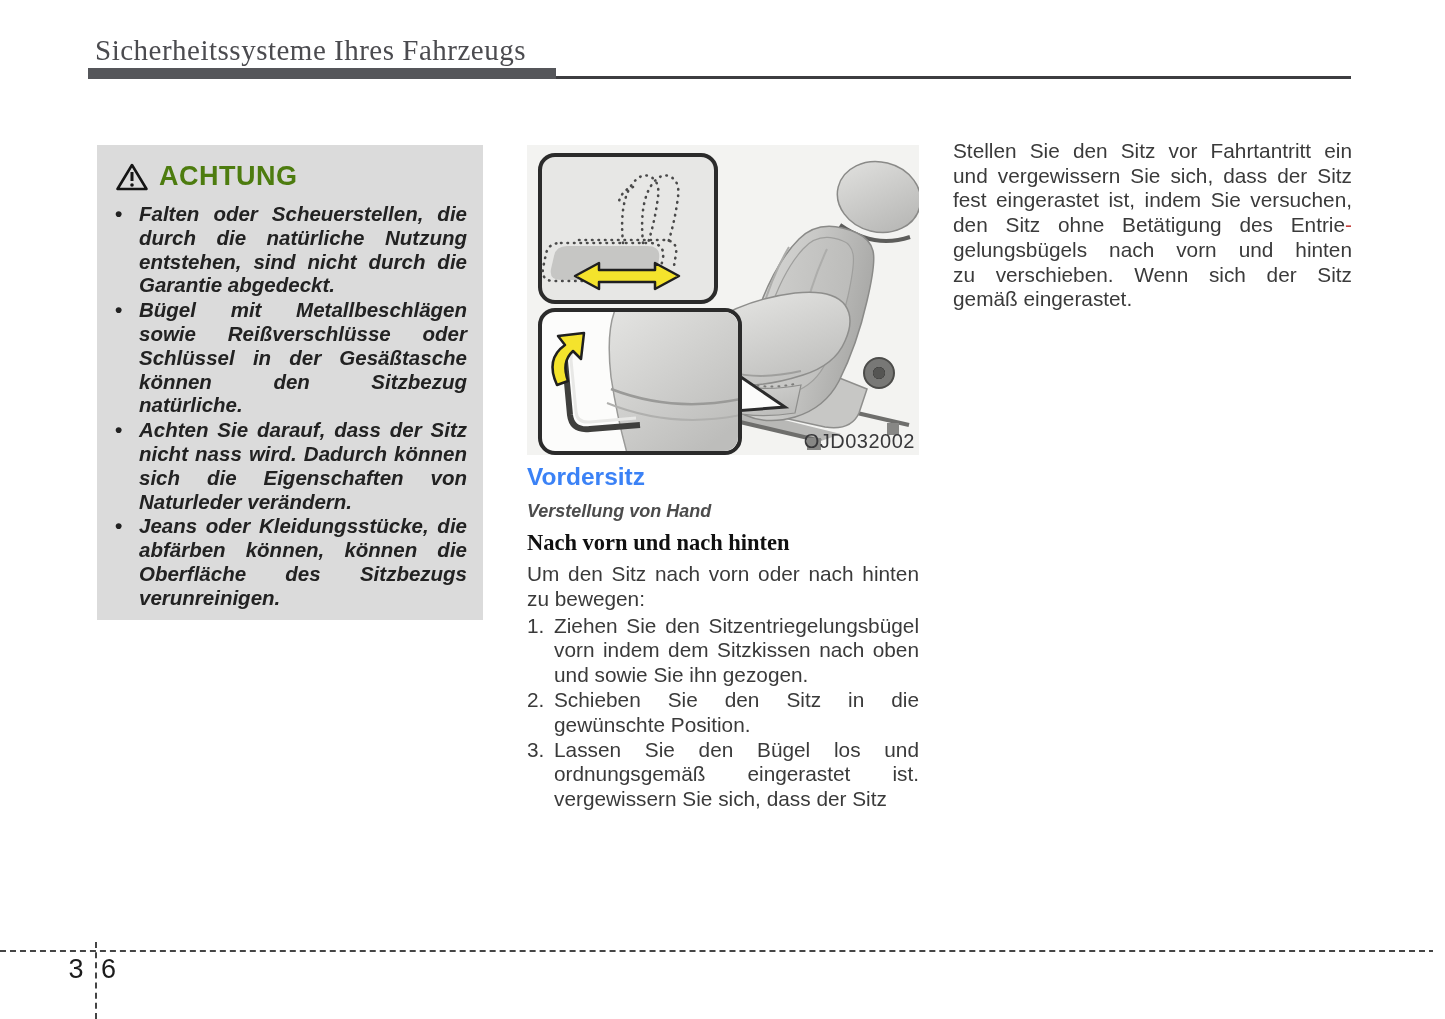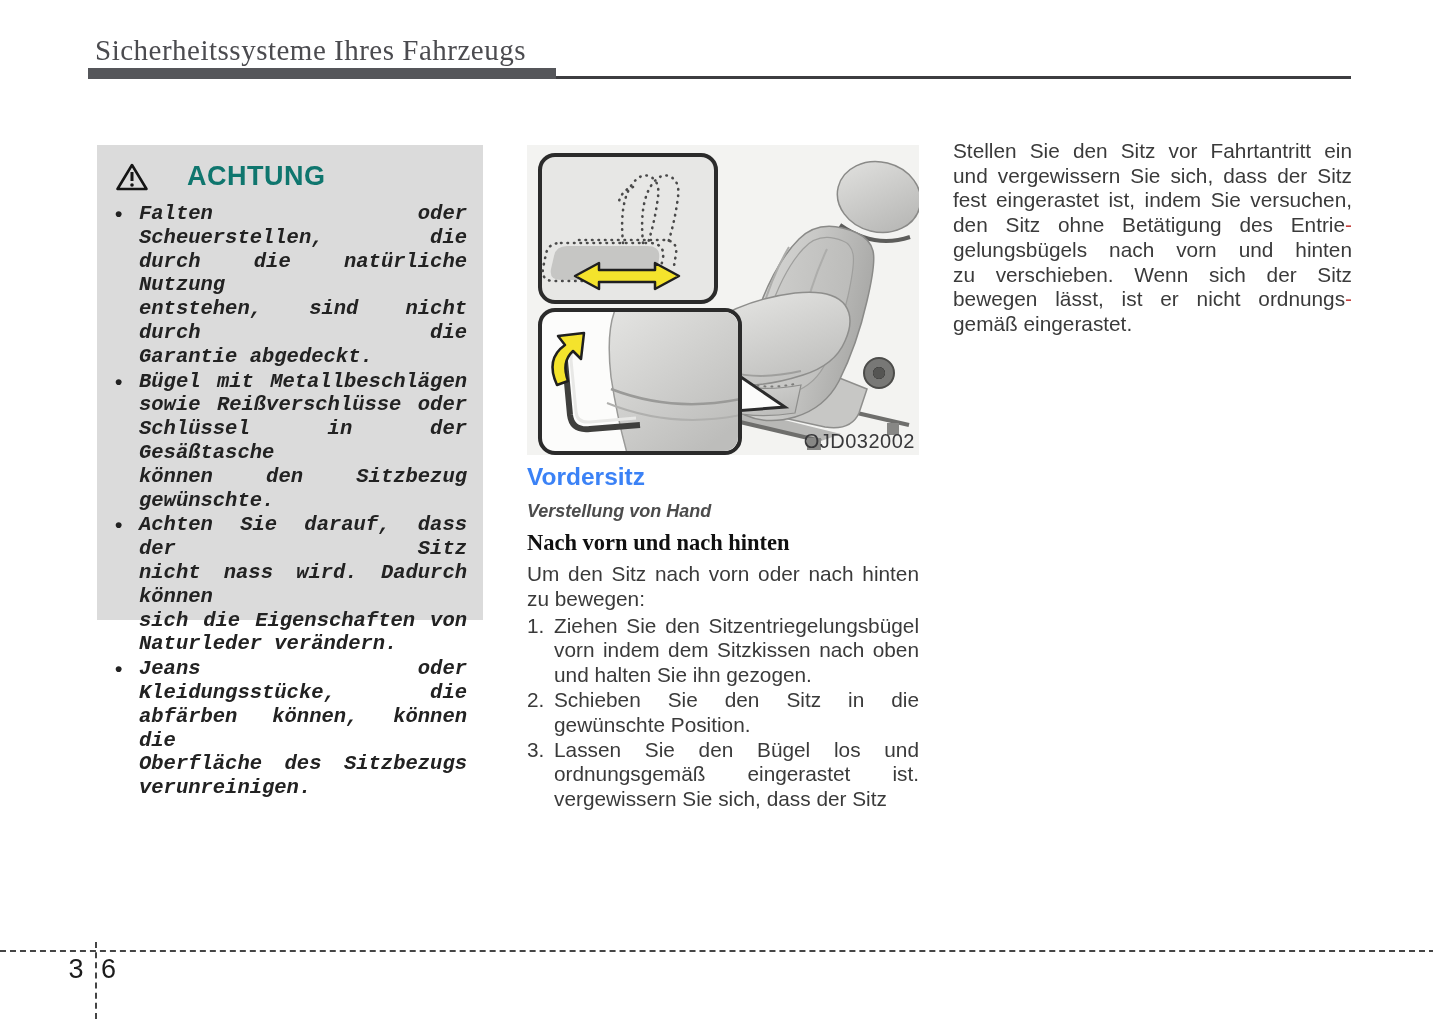--- a/index.html
+++ b/index.html
@@ -9,29 +9,29 @@
   
   .hdr-title{position:absolute;left:95px;top:34px;font-family:"Liberation Serif",serif;
              font-size:29px;color:#4b4b4f;letter-spacing:.5px;}
   .hdr-bar{position:absolute;left:88px;top:68px;width:468px;height:11px;background:#55565a;}
   .hdr-line{position:absolute;left:556px;top:76px;width:795px;height:3px;background:#3d3d40;}
 
   
   .warnbox{position:absolute;left:97px;top:145px;width:386px;height:475px;background:#dbdbdb;
            box-sizing:border-box;padding:14px 16px 0 16px;}
   .warn-titlerow{display:flex;align-items:center;gap:10px;margin:2px 0 10px 2px;}
-  .warn-title{font-size:27px;font-weight:bold;color:#0f766e;letter-spacing:.5px;margin-left:28px;}
+  .warn-title{font-size:27px;font-weight:bold;color:#4d7c0f;letter-spacing:.5px;}
   .warn-tri{width:34px;height:30px;display:block;}
   .warn-list{margin:0;padding:0;list-style:none;}
   .warn-item{display:flex;margin:0 0 1px 0;}
   .warn-item .marker{width:24px;min-width:24px;font-size:21px;font-weight:bold;color:#222;
                      padding-left:2px;line-height:23.8px;}
   .warn-item .lines{flex:1;}
   .warn-item .lines>div{font-size:20.5px;font-weight:bold;font-style:italic;color:#222;
-                        line-height:23.8px;text-align:justify;text-align-last:justify;font-family:Liberation Mono, monospace;}
+                        line-height:23.8px;text-align:justify;text-align-last:justify;}
   .warn-item .lines>div:last-child{text-align-last:left;}
 
   
   .figure{position:absolute;left:527px;top:145px;width:392px;height:310px;background:#f3f3f1;}
   .figure svg{display:block;}
   .fig-caption{position:absolute;right:4px;bottom:2px;font-size:20px;color:#38383a;letter-spacing:.5px;text-align:center;}
 
   
   .midcol{position:absolute;left:527px;top:463px;width:392px;}
   .h-vordersitz{font-size:24.5px;font-weight:bold;color:#3b82f6;margin:0 0 10px 0;}
@@ -88,21 +88,21 @@
             <div>Garantie abgedeckt.</div>
           </div>
       </li>
       <li class="warn-item">
         <span class="marker">•</span>
         <div class="lines">
             <div>Bügel mit Metallbeschlägen</div>
             <div>sowie Reißverschlüsse oder</div>
             <div>Schlüssel in der Gesäßtasche</div>
             <div>können den Sitzbezug</div>
-            <div>gewünschte.</div>
+            <div>natürliche.</div>
           </div>
       </li>
       <li class="warn-item">
         <span class="marker">•</span>
         <div class="lines">
             <div>Achten Sie darauf, dass der Sitz</div>
             <div>nicht nass wird. Dadurch können</div>
             <div>sich die Eigenschaften von</div>
             <div>Naturleder verändern.</div>
           </div>
@@ -227,21 +227,21 @@
     <div class="body-lines">
         <div>Um den Sitz nach vorn oder nach hinten</div>
         <div>zu bewegen:</div>
       </div>
     <div class="steps">
       <div class="step">
         <span class="num">1.</span>
         <div class="lines body-lines">
             <div>Ziehen Sie den Sitzentriegelungsbügel</div>
             <div>vorn indem dem Sitzkissen nach oben</div>
-            <div>und halten Sie ihn gezogen.</div>
+            <div>und sowie Sie ihn gezogen.</div>
           </div>
       </div>
       <div class="step">
         <span class="num">2.</span>
         <div class="lines body-lines">
             <div>Schieben Sie den Sitz in die</div>
             <div>gewünschte Position.</div>
           </div>
       </div>
       <div class="step">
@@ -256,21 +256,20 @@
   </div>
 
   <div class="rightcol">
     <div class="body-lines">
         <div><span>Stellen Sie den Sitz vor Fahrtantritt ein</span><span class="red-hyphen"></span></div>
         <div><span>und vergewissern Sie sich, dass der Sitz</span><span class="red-hyphen"></span></div>
         <div><span>fest eingerastet ist, indem Sie versuchen,</span><span class="red-hyphen"></span></div>
         <div><span>den Sitz ohne Betätigung des Entrie</span><span class="red-hyphen">-</span></div>
         <div><span>gelungsbügels nach vorn und hinten</span><span class="red-hyphen"></span></div>
         <div><span>zu verschieben. Wenn sich der Sitz</span><span class="red-hyphen"></span></div>
-        <div><span>bewegen lässt, ist er nicht ordnungs</span><span class="red-hyphen">-</span></div>
         <div><span>gemäß eingerastet.</span><span class="red-hyphen"></span></div>
       </div>
   </div>
 
   <div class="foot-hline"></div>
   <div class="foot-vline"></div>
   <div class="foot-chapter">3</div>
   <div class="foot-page">6</div>
 
 </div>

